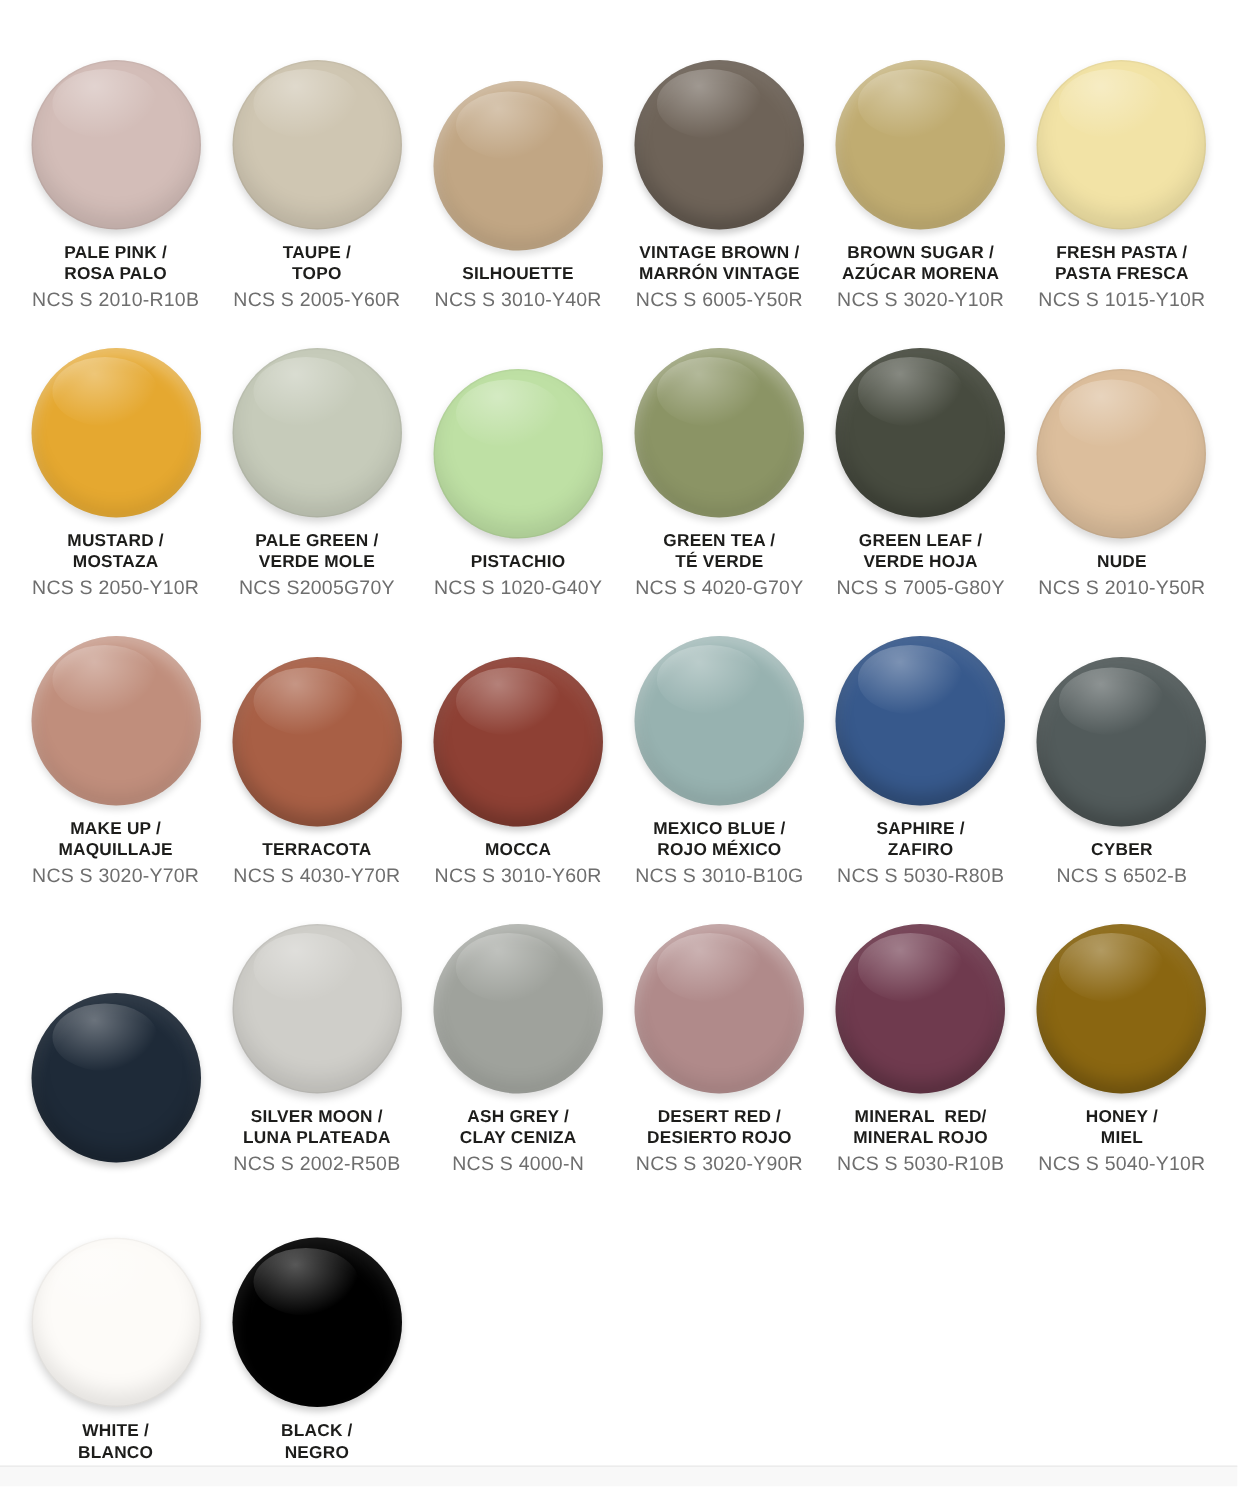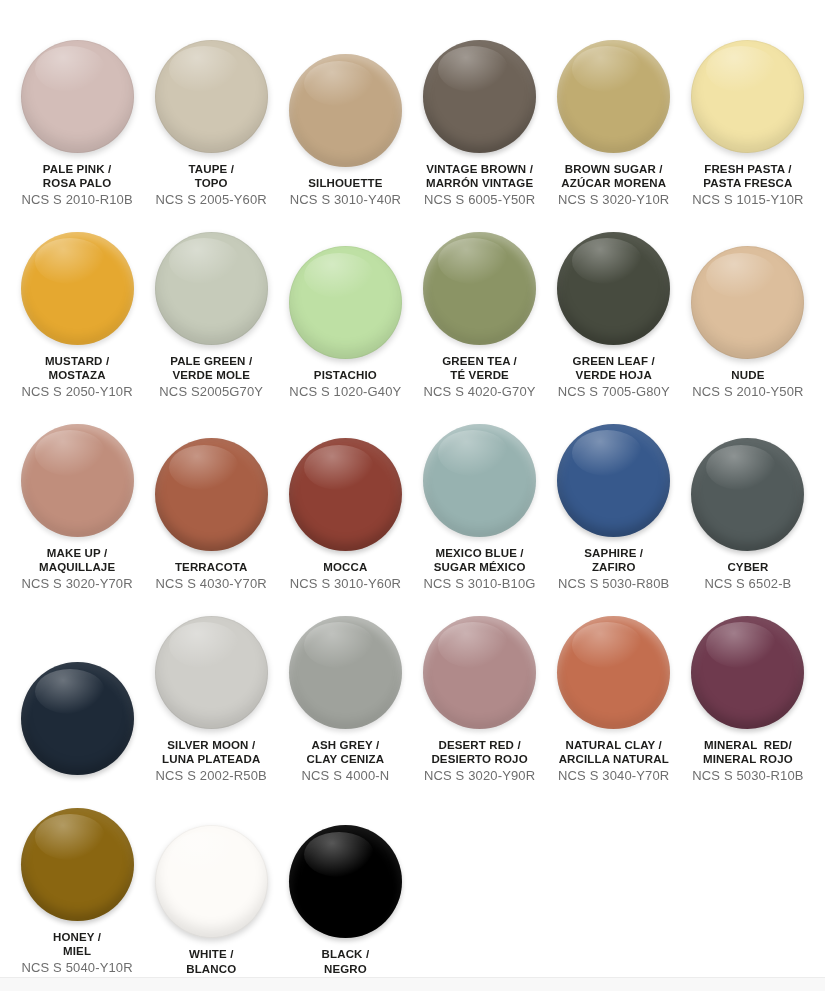--- a/index.html
+++ b/index.html
@@ -266,21 +266,21 @@
           <div class="name-line">MOCCA</div>
           <div class="ncs-line">NCS S 3010-Y60R</div>
         </div>
       </div>
       <div class="swatch-cell">
         <div class="chip-wrap">
           <div class="chip " style="background: rgb(151, 178, 176);"></div>
         </div>
         <div class="labels">
           <div class="name-line">MEXICO BLUE /</div>
-          <div class="name-line">SUGAR MÉXICO</div>
+          <div class="name-line">ROJO MÉXICO</div>
           <div class="ncs-line">NCS S 3010-B10G</div>
         </div>
       </div>
       <div class="swatch-cell">
         <div class="chip-wrap">
           <div class="chip dark-chip" style="background: rgb(55, 89, 140);"></div>
         </div>
         <div class="labels">
           <div class="name-line">SAPHIRE /</div>
           <div class="name-line">ZAFIRO</div>
@@ -326,30 +326,20 @@
           <div class="chip " style="background: rgb(176, 138, 138);"></div>
         </div>
         <div class="labels">
           <div class="name-line">DESERT RED /</div>
           <div class="name-line">DESIERTO ROJO</div>
           <div class="ncs-line">NCS S 3020-Y90R</div>
         </div>
       </div>
       <div class="swatch-cell">
         <div class="chip-wrap">
-          <div class="chip " style="background: rgb(195, 110, 79);"></div>
-        </div>
-        <div class="labels">
-          <div class="name-line">NATURAL CLAY /</div>
-          <div class="name-line">ARCILLA NATURAL</div>
-          <div class="ncs-line">NCS S 3040-Y70R</div>
-        </div>
-      </div>
-      <div class="swatch-cell">
-        <div class="chip-wrap">
           <div class="chip dark-chip" style="background: rgb(111, 58, 78);"></div>
         </div>
         <div class="labels">
           <div class="name-line">MINERAL  RED/</div>
           <div class="name-line">MINERAL ROJO</div>
           <div class="ncs-line">NCS S 5030-R10B</div>
         </div>
       </div>
       <div class="swatch-cell">
         <div class="chip-wrap">

